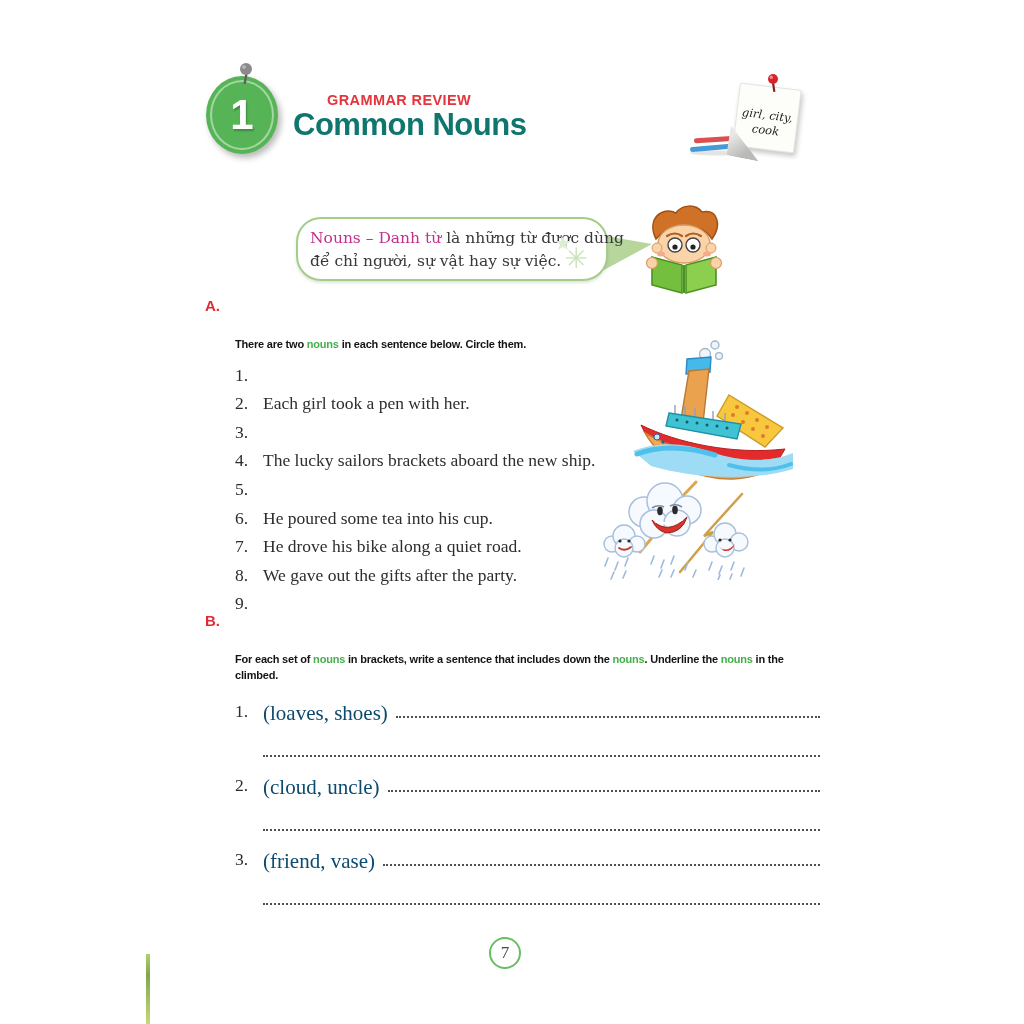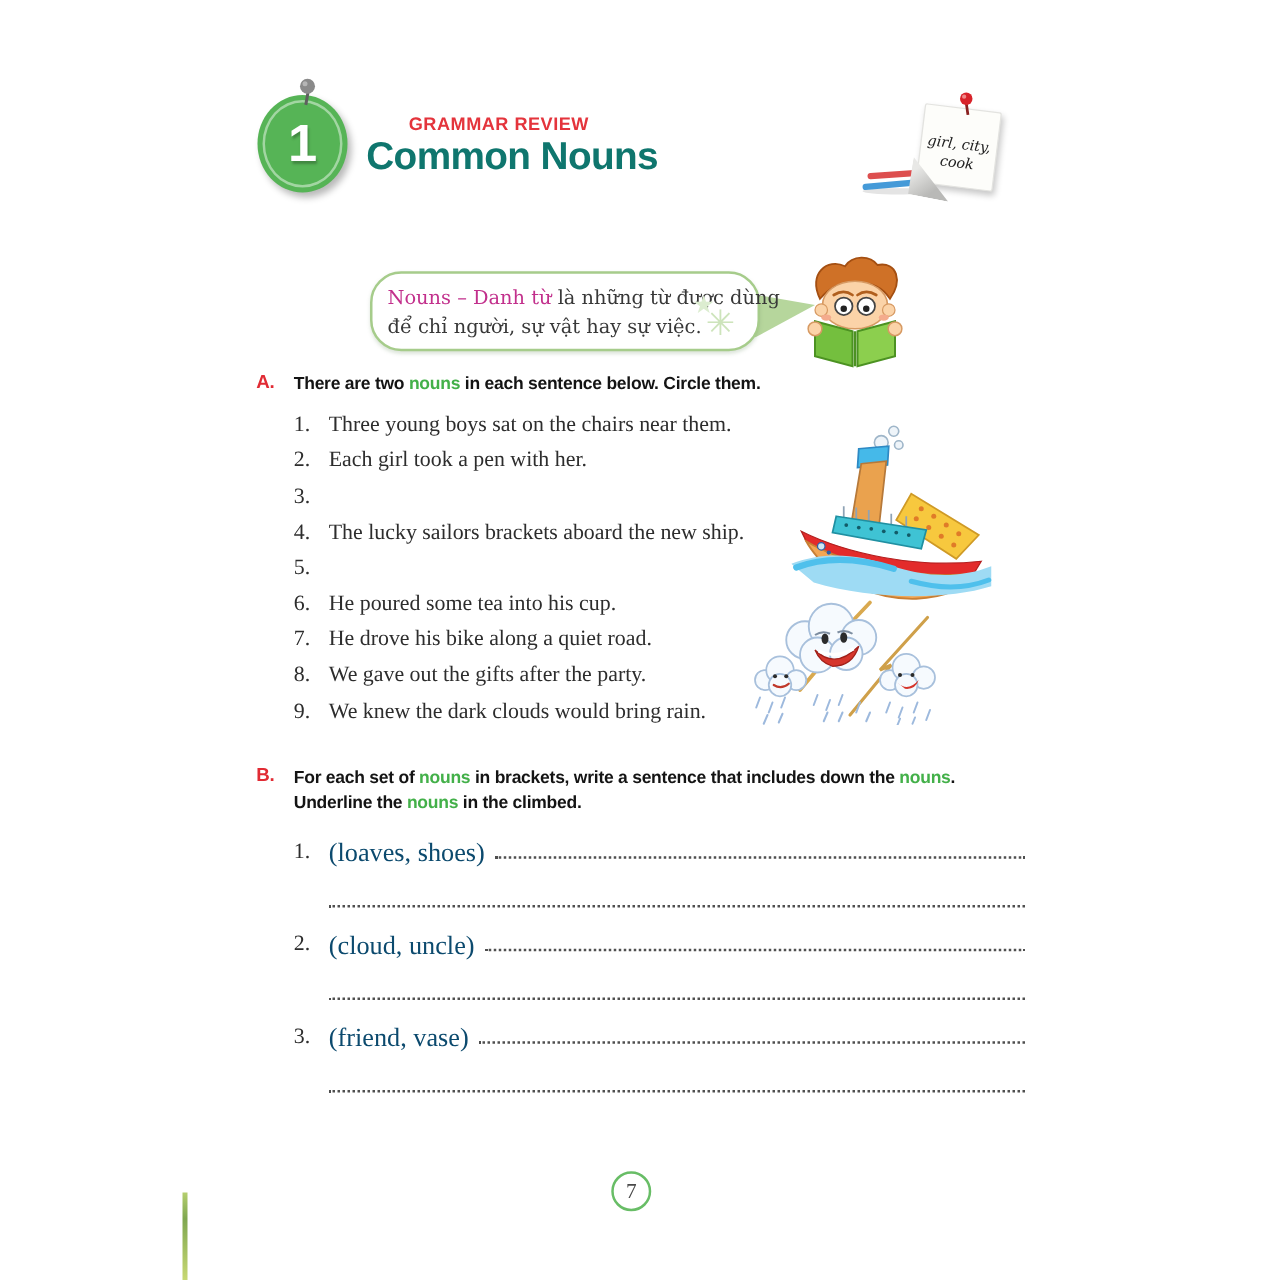--- a/index.html
+++ b/index.html
@@ -83,22 +83,22 @@
   
   .section { position:absolute; left:205px; width:615px; }
   .sec-a { top:297px; }
   .sec-b { top:612px; }
   .sec-head { display:flex; }
   .sec-label {
     color:#e12b34; font-size:15px; font-weight:bold; width:30px; flex:0 0 30px;
     letter-spacing:-0.2px;
   }
   .sec-text {
-    color:#141414; font-size:14px; font-weight:bold; letter-spacing:-0.2px;
-    line-height:1.42; width:585px;
+    color:#141414; font-size:11px; font-weight:bold; letter-spacing:-0.2px;
+    line-height:1.42; width:585px;margin-top:40px;
   }
   .sec-text .green { color:#43b049; }
 
   .a-items { margin-top:13px; }
   .a-item { display:flex; margin-left:30px; margin-bottom:9px; }
   .a-item .num {
     flex:0 0 28px; font-family:"Liberation Serif", serif;
     font-size:17.5px; color:#2d2d2d; line-height:1.12;
   }
   .a-item .txt {
@@ -214,21 +214,20 @@
   </svg>
 
   <div class="section sec-a">
     <div class="sec-head">
       <span class="sec-label">A.</span>
       <span class="sec-text"><span>There are two </span><span class="green">nouns</span><span> in each sentence below. Circle them.</span></span>
     </div>
     <div class="a-items">
       <div class="a-item">
           <span class="num">1.</span>
-          <span class="txt">Three young boys sat on the chairs near them.</span>
         </div>
       <div class="a-item">
           <span class="num">2.</span>
           <span class="txt">Each girl took a pen with her.</span>
         </div>
       <div class="a-item">
           <span class="num">3.</span>
         </div>
       <div class="a-item">
           <span class="num">4.</span>
@@ -244,21 +243,20 @@
       <div class="a-item">
           <span class="num">7.</span>
           <span class="txt">He drove his bike along a quiet road.</span>
         </div>
       <div class="a-item">
           <span class="num">8.</span>
           <span class="txt">We gave out the gifts after the party.</span>
         </div>
       <div class="a-item">
           <span class="num">9.</span>
-          <span class="txt">We knew the dark clouds would bring rain.</span>
         </div>
     </div>
   </div>
 
   <svg class="ship" width="162" height="150" viewBox="0 0 162 150">
     <circle cx="82" cy="12" r="4" fill="#eef4f9" stroke="#9fb6c9" stroke-width="1.3"></circle>
     <circle cx="72" cy="21" r="5.5" fill="#eef4f9" stroke="#9fb6c9" stroke-width="1.3"></circle>
     <circle cx="86" cy="23" r="3.4" fill="#eef4f9" stroke="#9fb6c9" stroke-width="1.3"></circle>
     <polygon points="54,26 78,24 77,39 53,41" fill="#45b9e9" stroke="#2d89c4" stroke-width="1.4"></polygon>
     <polygon points="56,38 76,36 70,90 48,86" fill="#eaa24e" stroke="#b6793a" stroke-width="1.4"></polygon>

